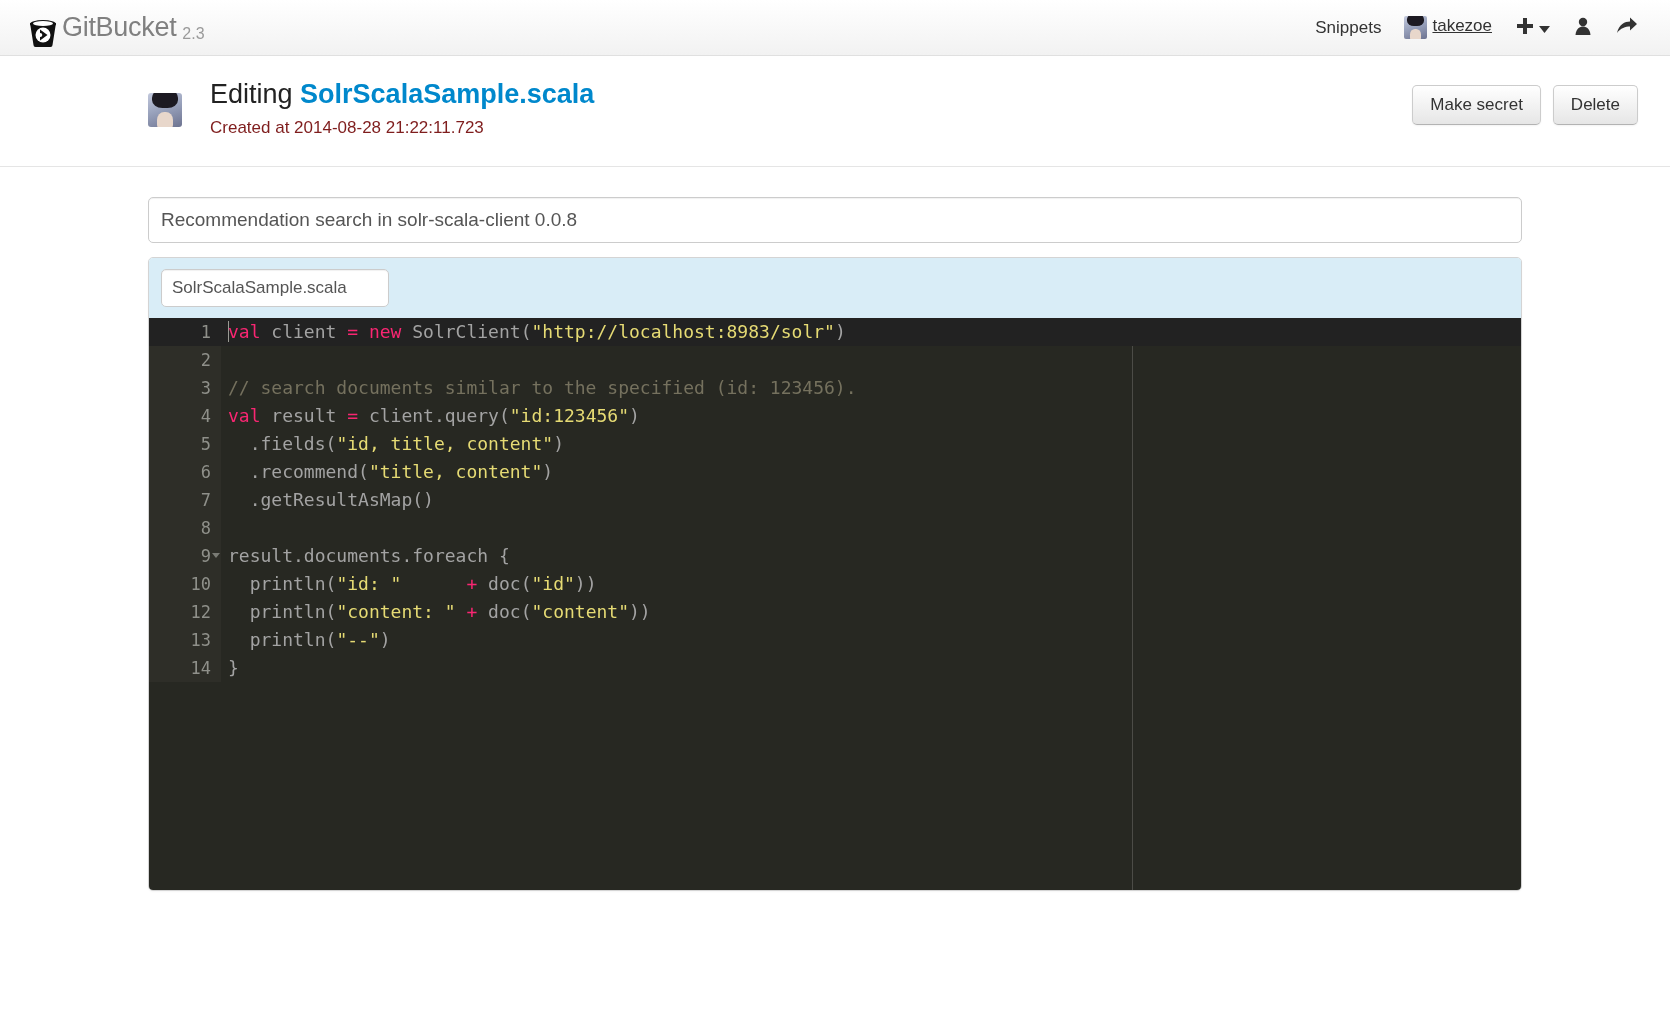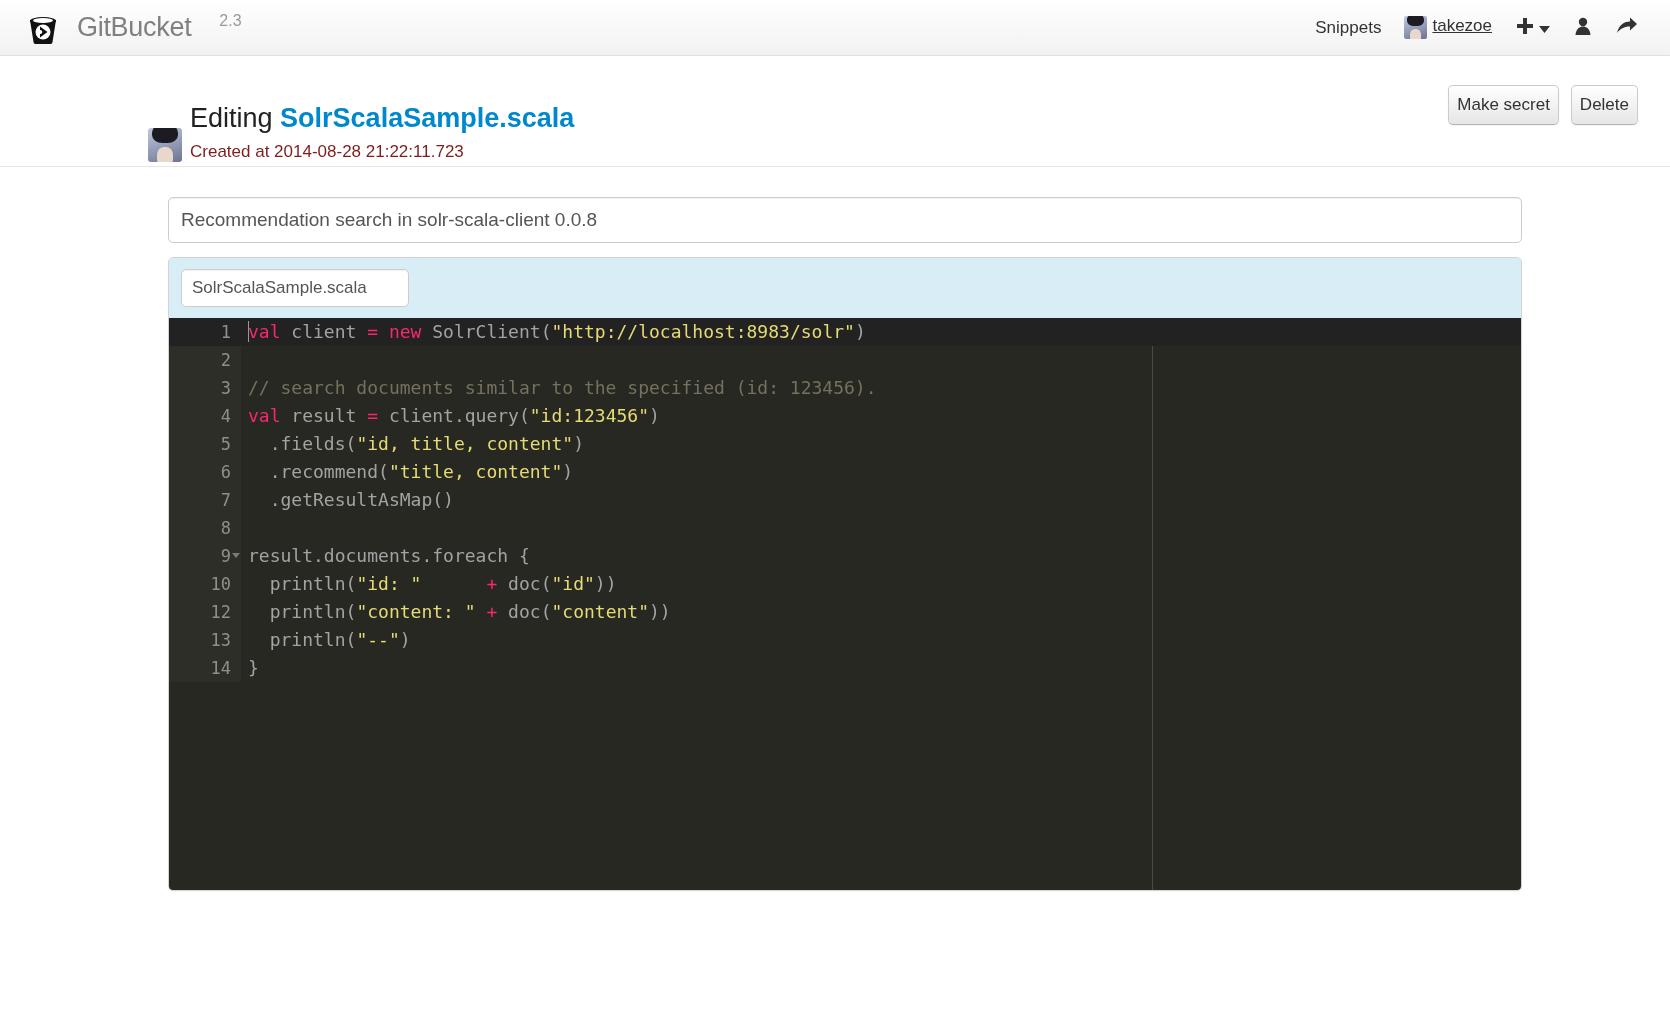--- a/index.html
+++ b/index.html
@@ -22,38 +22,38 @@
     background: linear-gradient(to bottom, #ffffff 0%, #f2f2f2 100%);
     border-bottom: 1px solid #e0e0e0;
     display: flex;
     align-items: center;
     justify-content: space-between;
     padding: 0 32px 0 28px;
     box-sizing: border-box;
   }
   .brand {
     display: flex;
-    align-items: flex-start;
-    gap: 19px;
+    align-items: flex-end;
+    gap: 4px;
   }
   .brand-logo {
     width: 30px;
     height: 28px;
     position: relative;
     top: 5px;
   }
   .brand-name {
     font-size: 27px;
     color: #808080;
     letter-spacing: -0.3px;
   }
   .brand-version {
     font-size: 16px;
     color: #9a9a9a;
-    margin-left: 9px;
+    margin-left: 2px;
   }
   .nav-right {
     display: flex;
     align-items: center;
     gap: 23px;
   }
   .nav-link {
     font-size: 17px;
     color: #333333;
     text-decoration: none;
@@ -111,23 +111,22 @@
     box-sizing: border-box;
     height: 111px;
   }
   .header-inner {
     display: flex;
     align-items: flex-start;
     justify-content: space-between;
   }
   .title-block {
     display: flex;
-    align-items: flex-end;
-    gap: 8px;
-    margin-top: 24px;
+    align-items: center;
+    gap: 28px;
   }
   .title-avatar {
     width: 34px;
     height: 34px;
     border-radius: 3px;
     background: linear-gradient(160deg, #c3c9dd 0%, #9aa3bd 45%, #6d7390 100%);
     position: relative;
     overflow: hidden;
     flex: none;
     margin-top: 2px;
@@ -174,38 +173,37 @@
 
   
   .btn {
     font-family: "Liberation Sans", sans-serif;
     font-size: 17px;
     color: #333333;
     background: linear-gradient(to bottom, #ffffff 0%, #e6e6e6 100%);
     border: 1px solid #cccccc;
     border-bottom-color: #b3b3b3;
     border-radius: 5px;
-    padding: 9px 8px;
+    padding: 9px 17px;
     cursor: pointer;
     box-shadow: inset 0 1px 0 rgba(255,255,255,0.2), 0 1px 2px rgba(0,0,0,0.05);
     line-height: 1.2;
   }
   .btn-green {
     color: #ffffff;
     background: linear-gradient(to bottom, #62c462 0%, #51a351 100%);
     border: 1px solid #4a9b4a;
     border-bottom-color: #3d8b3d;
     text-shadow: 0 -1px 0 rgba(0,0,0,0.25);
   }
 
   
   .content {
     padding: 30px 148px 0 148px;
     box-sizing: border-box;
-    margin-left: 20px;
   }
   .title-input {
     width: 100%;
     box-sizing: border-box;
     font-family: "Liberation Sans", sans-serif;
     font-size: 19px;
     color: #555555;
     padding: 11px 12px;
     border: 1px solid #cccccc;
     border-radius: 5px;

